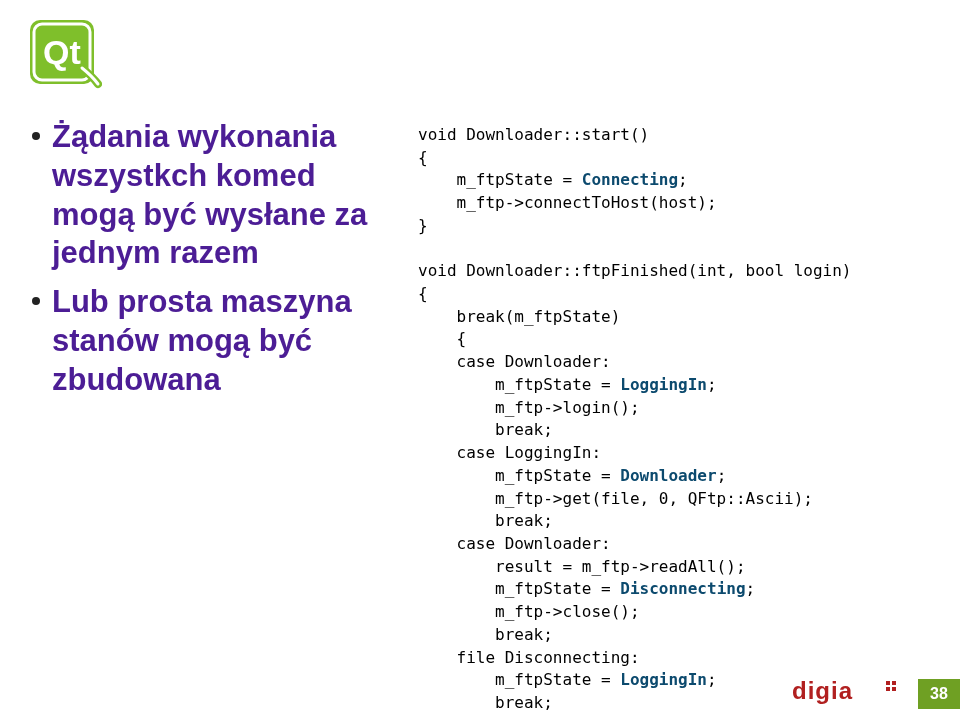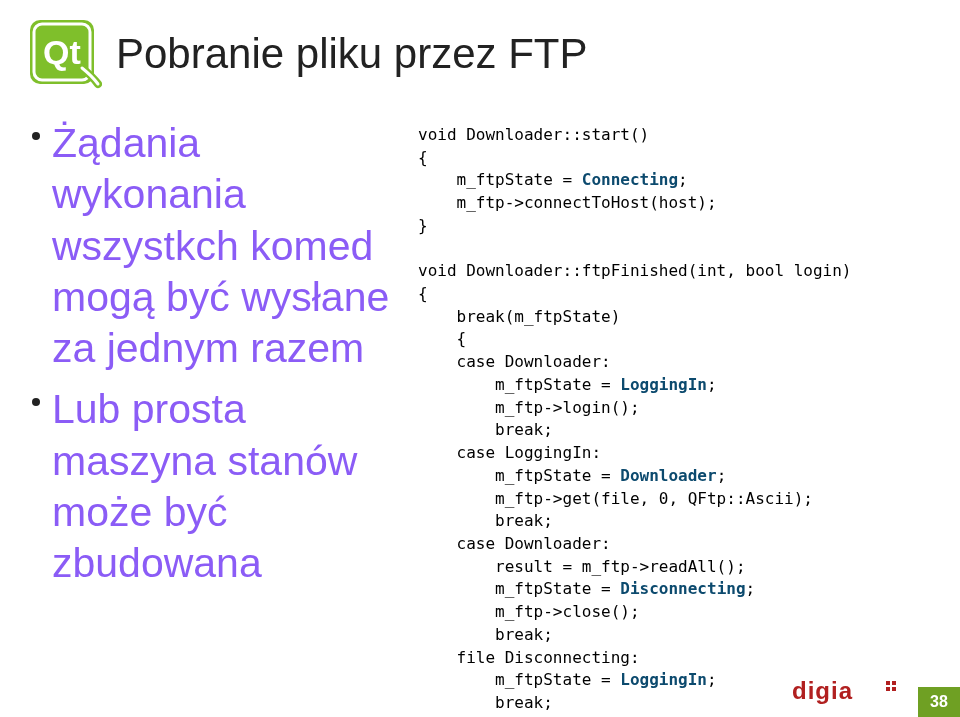--- a/index.html
+++ b/index.html
@@ -14,21 +14,20 @@
 
   .slide {
     width: 100%;
     height: 100%;
     padding: 18px 28px 18px 28px;
     position: relative;
   }
 
   .header-row {
     display: flex;
-    align-items: center;
     gap: 14px;
     margin-bottom: 28px;
   }
 
   .qt-logo {
     width: 74px;
     height: 72px;
     flex-shrink: 0;
   }
 
@@ -48,24 +47,25 @@
     flex: 0 0 370px;
   }
 
   .bullets ul {
     list-style: none;
   }
 
   .bullets li {
     position: relative;
     padding-left: 24px;
-    font-size: 41px;
+    font-size: 31px;
     line-height: 1.25;
-    color: #8b5cf6;
+    color: #4c1d95;
     margin-bottom: 10px;
+    font-weight: bold;
   }
 
   .bullets li::before {
     content: "";
     position: absolute;
     left: 4px;
     top: 14px;
     width: 8px;
     height: 8px;
     background: #222;
@@ -87,21 +87,21 @@
     position: absolute;
     right: 58px;
     bottom: 10px;
     width: 110px;
     height: 30px;
   }
 
   .pagenum {
     position: absolute;
     right: 0;
-    bottom: 0;
+    bottom: 8px;
     background: #6fa023;
     color: #fff;
     font-weight: bold;
     font-size: 16px;
     width: 42px;
     height: 30px;
     display: flex;
     align-items: center;
     justify-content: center;
   }
@@ -112,28 +112,27 @@
 <div class="slide">
 
   <div class="header-row">
     <svg class="qt-logo" viewBox="0 0 74 72">
       <rect x="2" y="2" width="64" height="64" rx="10" fill="#7fbf2b"></rect>
       <rect x="6" y="6" width="56" height="56" rx="8" fill="none" stroke="#ffffff" stroke-width="3"></rect>
       <text x="34" y="46" font-family="Arial" font-size="34" font-weight="bold" fill="#ffffff" text-anchor="middle">Qt</text>
       <path d="M 54 50 Q 64 58 70 66" stroke="#7fbf2b" stroke-width="8" fill="none" stroke-linecap="round"></path>
       <path d="M 54 50 Q 64 58 70 66" stroke="#fff" stroke-width="3" fill="none" stroke-linecap="round"></path>
     </svg>
-    <h1 class="title">Pobranie pliku przez FTP</h1>
   </div>
 
   <div class="content-row">
     <div class="bullets">
       <ul>
         <li>Żądania wykonania wszystkch komed mogą być wysłane za jednym razem</li>
-        <li>Lub prosta maszyna stanów może być zbudowana</li>
+        <li>Lub prosta maszyna stanów mogą być zbudowana</li>
       </ul>
     </div>
 
     <div class="code"><span>void Downloader::start()</span>
 <span>{</span>
 <span>    m_ftpState = </span><span class="hl">Connecting</span><span>;</span>
 <span>    m_ftp-&gt;connectToHost(host);</span>
 <span>}</span>
 <span></span>
 <span>void Downloader::ftpFinished(int, bool login)</span>

